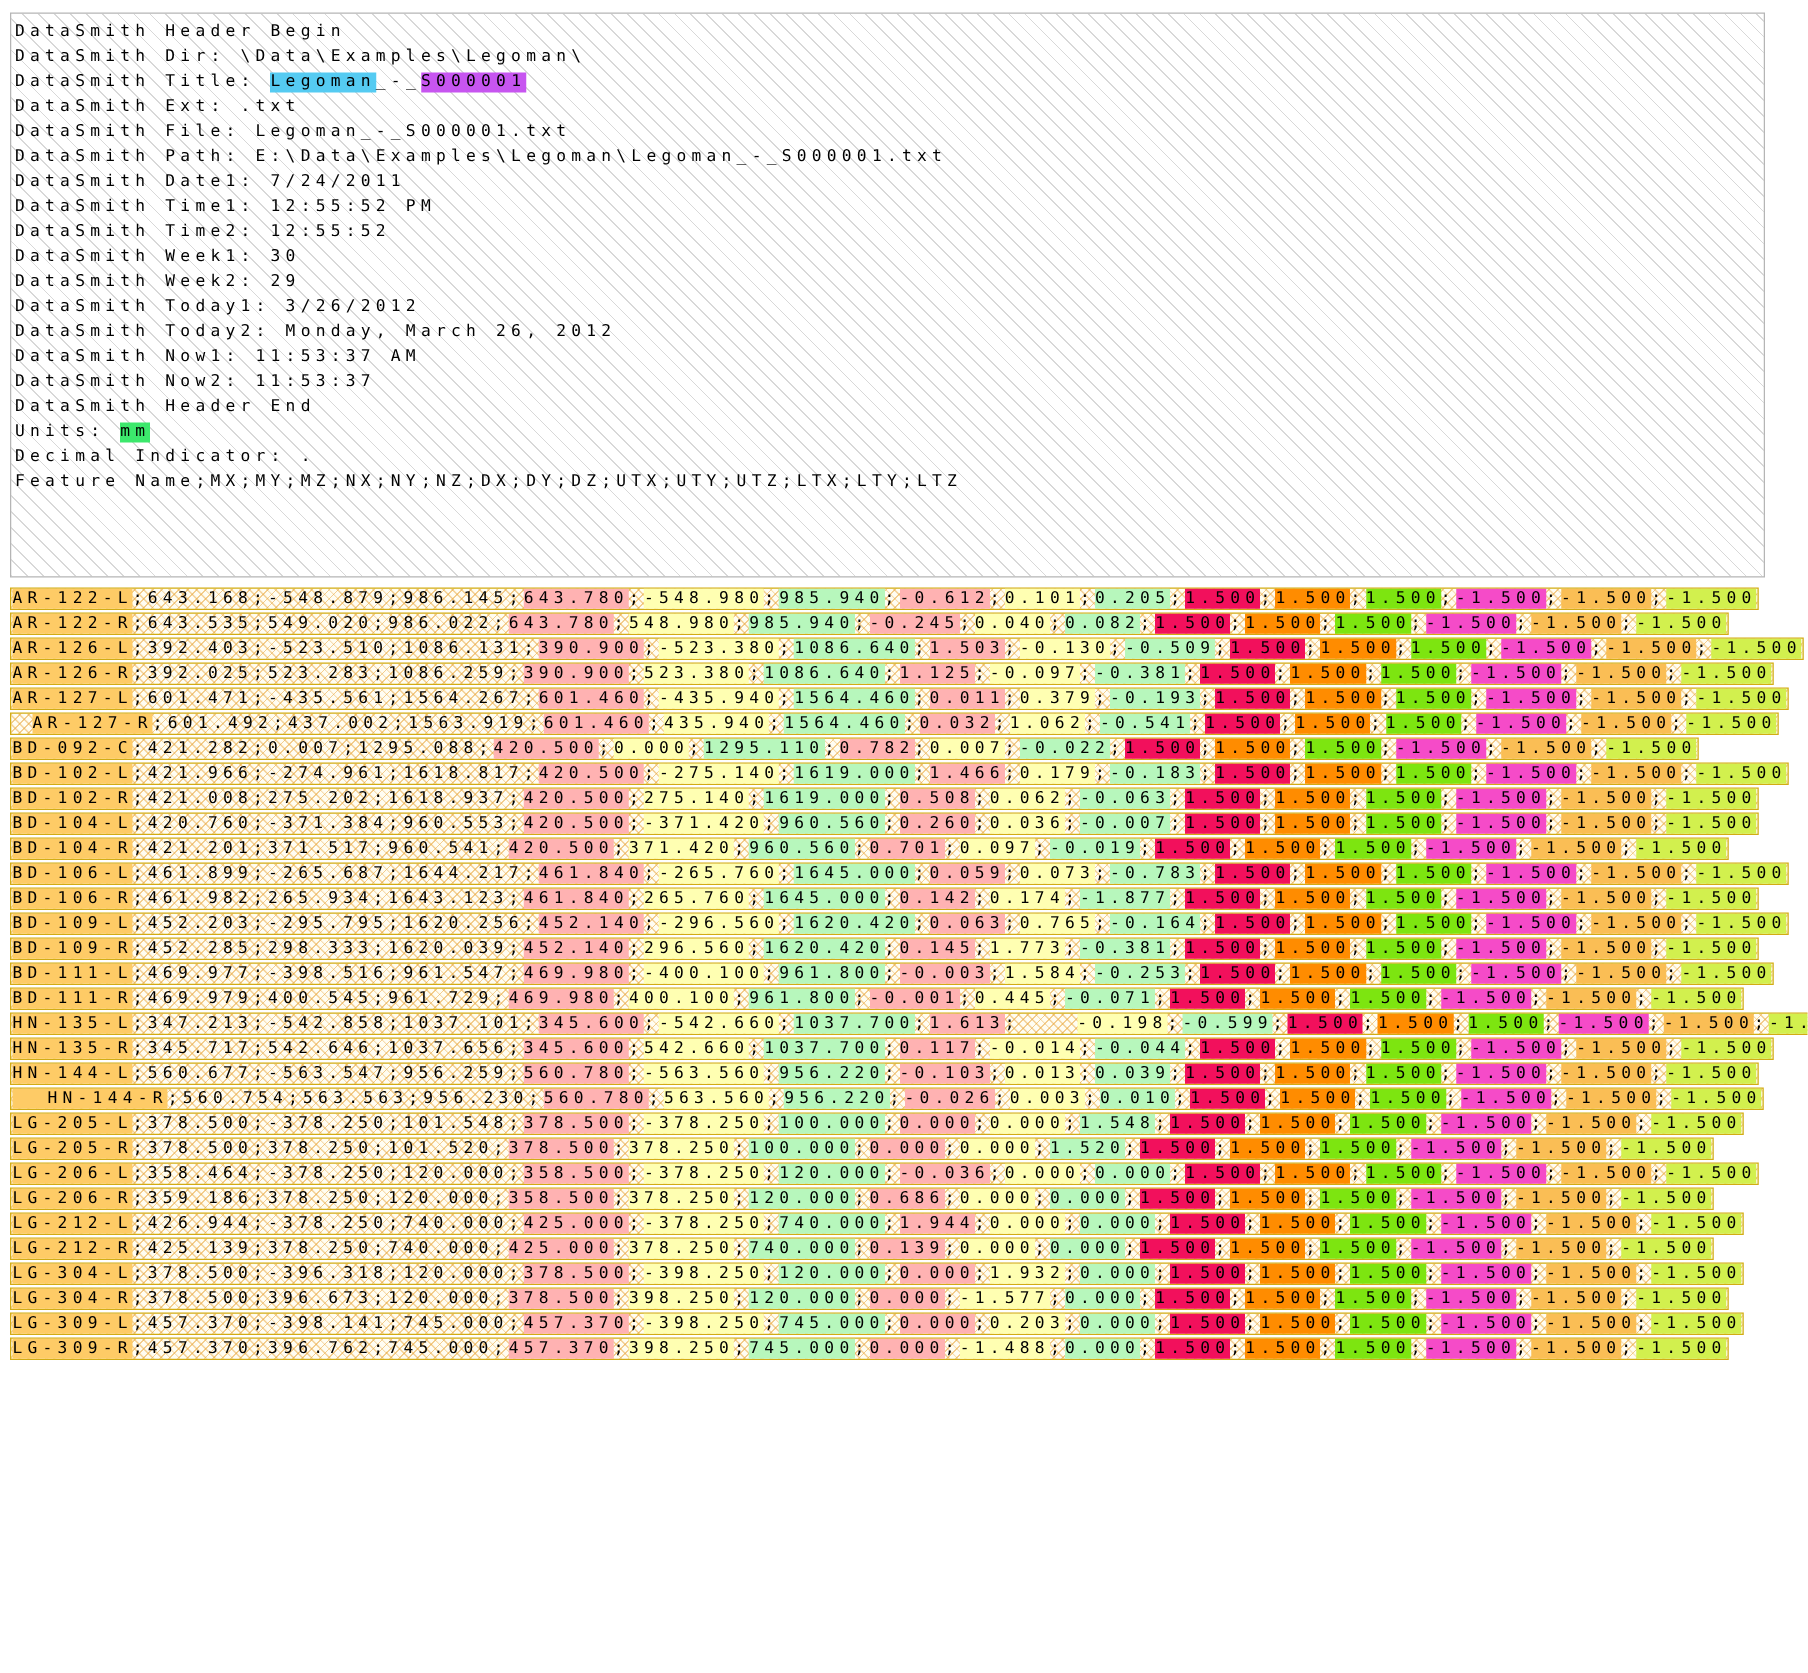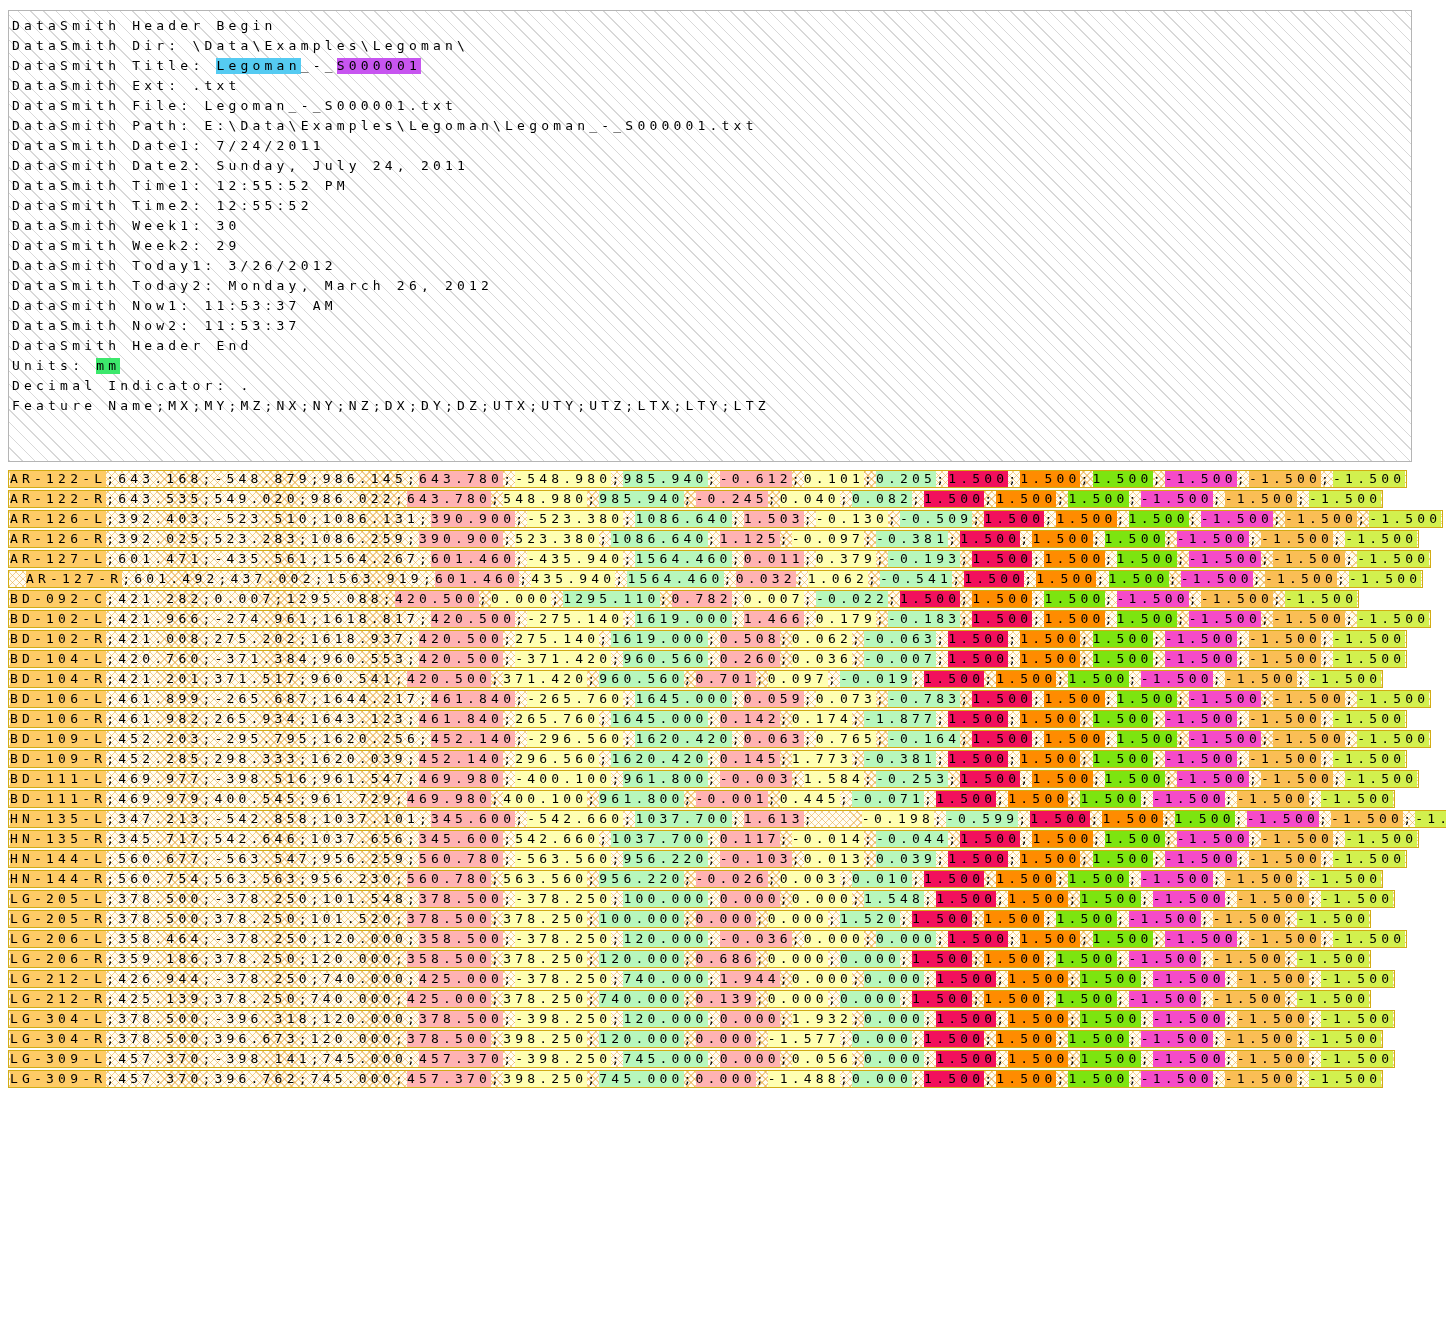--- a/index.html
+++ b/index.html
@@ -35,21 +35,20 @@
 <body>
 
 <div class="header-block" id="headerBlock">
     <div class="h-line"><span>DataSmith Header Begin</span></div>
     <div class="h-line"><span>DataSmith Dir: \Data\Examples\Legoman\</span></div>
     <div class="h-line"><span>DataSmith Title: </span><span style="background: rgb(85, 203, 242);">Legoman</span><span>_-_</span><span style="background: rgb(199, 85, 240);">S000001</span></div>
     <div class="h-line"><span>DataSmith Ext: .txt</span></div>
     <div class="h-line"><span>DataSmith File: Legoman_-_S000001.txt</span></div>
     <div class="h-line"><span>DataSmith Path: E:\Data\Examples\Legoman\Legoman_-_S000001.txt</span></div>
     <div class="h-line"><span>DataSmith Date1: 7/24/2011</span></div>
-    <div class="h-line"><span>DataSmith Date2: Sunday, July 24, 2011</span></div>
     <div class="h-line"><span>DataSmith Time1: 12:55:52 PM</span></div>
     <div class="h-line"><span>DataSmith Time2: 12:55:52</span></div>
     <div class="h-line"><span>DataSmith Week1: 30</span></div>
     <div class="h-line"><span>DataSmith Week2: 29</span></div>
     <div class="h-line"><span>DataSmith Today1: 3/26/2012</span></div>
     <div class="h-line"><span>DataSmith Today2: Monday, March 26, 2012</span></div>
     <div class="h-line"><span>DataSmith Now1: 11:53:37 AM</span></div>
     <div class="h-line"><span>DataSmith Now2: 11:53:37</span></div>
     <div class="h-line"><span>DataSmith Header End</span></div>
     <div class="h-line"><span>Units: </span><span style="background: rgb(60, 232, 108);">mm</span></div>
@@ -711,21 +710,21 @@
       <span>;</span>
       <span style="background: rgb(125, 229, 16);">1.500</span>
       <span>;</span>
       <span style="background: rgb(245, 75, 200);">-1.500</span>
       <span>;</span>
       <span style="background: rgb(250, 190, 85);">-1.500</span>
       <span>;</span>
       <span style="background: rgb(210, 240, 78);">-1.500</span>
     </div>
     <div class="row">
-      <span style="background: rgb(254, 203, 102);">HN-144-R</span>
+      <span style="background: rgb(254, 203, 102); padding-left: 28px;">HN-144-R</span>
       <span>;</span>
       <span>560.754</span>
       <span>;</span>
       <span>563.563</span>
       <span>;</span>
       <span>956.230</span>
       <span>;</span>
       <span style="background: rgb(255, 178, 178);">560.780</span>
       <span>;</span>
       <span style="background: rgb(255, 255, 178);">563.560</span>
@@ -1024,21 +1023,21 @@
       <span>745.000</span>
       <span>;</span>
       <span style="background: rgb(255, 178, 178);">457.370</span>
       <span>;</span>
       <span style="background: rgb(255, 255, 178);">-398.250</span>
       <span>;</span>
       <span style="background: rgb(183, 247, 188);">745.000</span>
       <span>;</span>
       <span style="background: rgb(255, 178, 178);">0.000</span>
       <span>;</span>
-      <span style="background: rgb(255, 255, 178);">0.056</span>
+      <span style="background: rgb(255, 255, 178);">0.203</span>
       <span>;</span>
       <span style="background: rgb(183, 247, 188);">0.000</span>
       <span>;</span>
       <span style="background: rgb(242, 16, 92);">1.500</span>
       <span>;</span>
       <span style="background: rgb(255, 140, 0);">1.500</span>
       <span>;</span>
       <span style="background: rgb(125, 229, 16);">1.500</span>
       <span>;</span>
       <span style="background: rgb(245, 75, 200);">-1.500</span>

